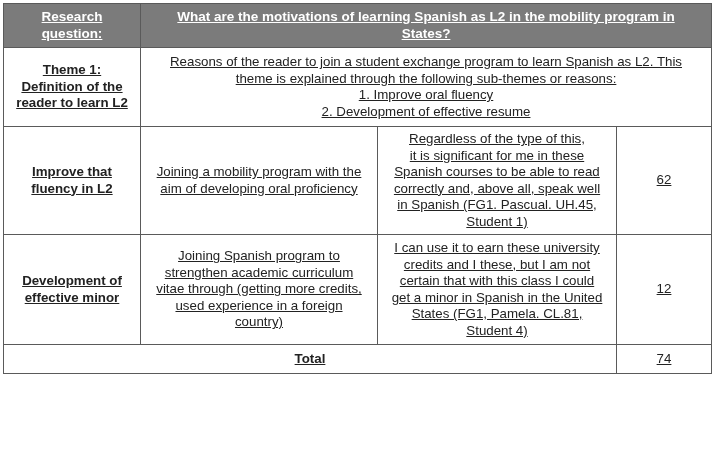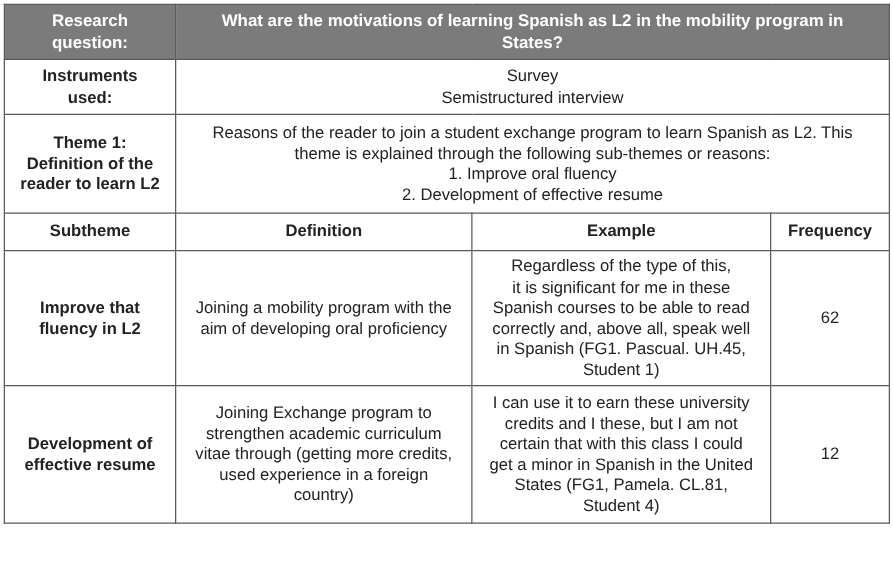--- a/index.html
+++ b/index.html
@@ -22,20 +22,21 @@
       border-collapse: collapse;
       table-layout: fixed;
       font-size: 13.3px;
       line-height: 16.5px;
     }
     table.research-table td {
       border: 1.5px solid #5a5a5a;
       text-align: center;
       vertical-align: middle;
       padding: 0 4px;
+      text-decoration: underline;
     }
     .bold { font-weight: bold; }
     .header-row td {
       background: #7b7b7b;
       color: #ffffff;
       font-weight: bold;
       font-size: 13.5px;
     }
     .line { display: block; }
   </style>
@@ -55,51 +56,35 @@
     <td>
       <span class="line">Research</span>
       <span class="line">question:</span>
     </td>
     <td colspan="3">
       <span class="line">What are the motivations of learning Spanish as L2 in the mobility program in</span>
       <span class="line">States?</span>
     </td>
   </tr>
 
-  <tr style="height:44px">
-    <td class="bold">
-      <span class="line">Instruments</span>
-      <span class="line">used:</span>
-    </td>
-    <td colspan="3">
-      <span class="line">Survey</span>
-      <span class="line">Semistructured interview</span>
-    </td>
-  </tr>
 
   <tr style="height:79px">
     <td class="bold">
       <span class="line">Theme 1:</span>
       <span class="line">Definition of the</span>
       <span class="line">reader to learn L2</span>
     </td>
     <td colspan="3">
       <span class="line">Reasons of the reader to join a student exchange program to learn Spanish as L2. This</span>
       <span class="line">theme is explained through the following sub-themes or reasons:</span>
       <span class="line">1. Improve oral fluency</span>
       <span class="line">2. Development of effective resume</span>
     </td>
   </tr>
 
-  <tr class="bold" style="height:30px">
-    <td>Subtheme</td>
-    <td>Definition</td>
-    <td>Example</td>
-    <td>Frequency</td>
-  </tr>
 
   <tr style="height:108px">
     <td class="bold">
       <span class="line">Improve that</span>
       <span class="line">fluency in L2</span>
     </td>
     <td>
       <span class="line">Joining a mobility program with the</span>
       <span class="line">aim of developing oral proficiency</span>
     </td>
@@ -110,34 +95,38 @@
       <span class="line">correctly and, above all, speak well</span>
       <span class="line">in Spanish (FG1. Pascual. UH.45,</span>
       <span class="line">Student 1)</span>
     </td>
     <td>62</td>
   </tr>
 
   <tr style="height:110px">
     <td class="bold">
       <span class="line">Development of</span>
-      <span class="line">effective resume</span>
+      <span class="line">effective minor</span>
     </td>
     <td>
-      <span class="line">Joining Exchange program to</span>
+      <span class="line">Joining Spanish program to</span>
       <span class="line">strengthen academic curriculum</span>
       <span class="line">vitae through (getting more credits,</span>
       <span class="line">used experience in a foreign</span>
       <span class="line">country)</span>
     </td>
     <td>
       <span class="line">I can use it to earn these university</span>
       <span class="line">credits and I these, but I am not</span>
       <span class="line">certain that with this class I could</span>
       <span class="line">get a minor in Spanish in the United</span>
       <span class="line">States (FG1, Pamela. CL.81,</span>
       <span class="line">Student 4)</span>
     </td>
     <td>12</td>
   </tr>
 
+  <tr style="height:29px">
+    <td colspan="3" class="bold">Total</td>
+    <td>74</td>
+  </tr>
 </tbody>
   </table>
 
 </body></html>

